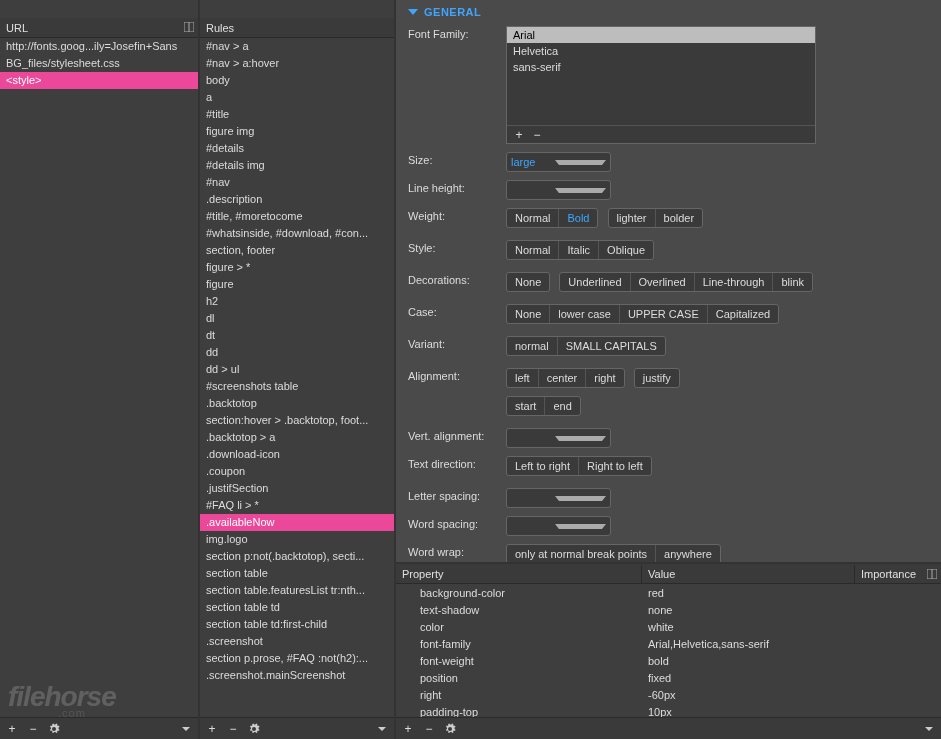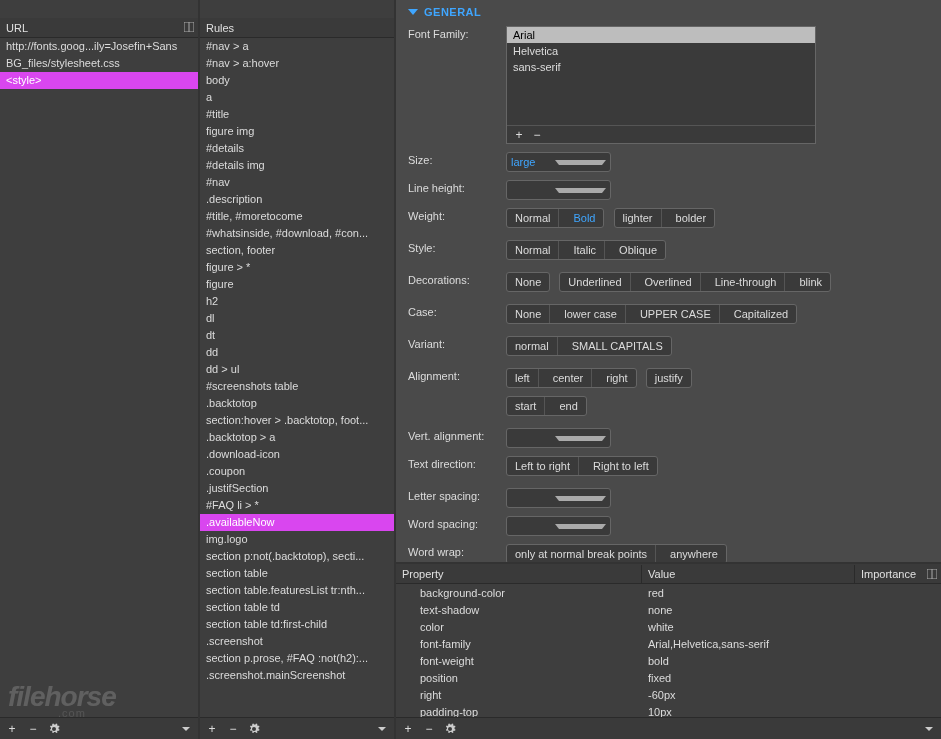--- a/index.html
+++ b/index.html
@@ -49,21 +49,21 @@
 .list-item {
   padding: 2px 6px;
   height: 17px;
   line-height: 13px;
   color: #dcdcdc;
   white-space: nowrap;
   overflow: hidden;
   text-overflow: ellipsis;
 }
 .list-item.selected {
-  background: #d946ef;
+  background: #ec4899;
   color: #fff;
 }
 .toolbar {
   height: 22px;
   background: #3a3a3a;
   border-top: 1px solid #2a2a2a;
   display: flex;
   align-items: center;
   padding: 0 2px;
 }
@@ -160,21 +160,20 @@
   border-top: 5px solid #aaa;
 }
 .seggrp {
   display: inline-flex;
   border: 1px solid #666;
   border-radius: 3px;
   overflow: hidden;
   margin-right: 6px;
   margin-bottom: 4px;
   background: #3a3a3a;
-  gap: 6px;
 }
 .seg {
   padding: 3px 8px;
   color: #dcdcdc;
   font-size: 11px;
   border-right: 1px solid #555;
 }
 .seg:last-child { border-right: none; }
 .seg.active { color: #3fa6ff; }
 

